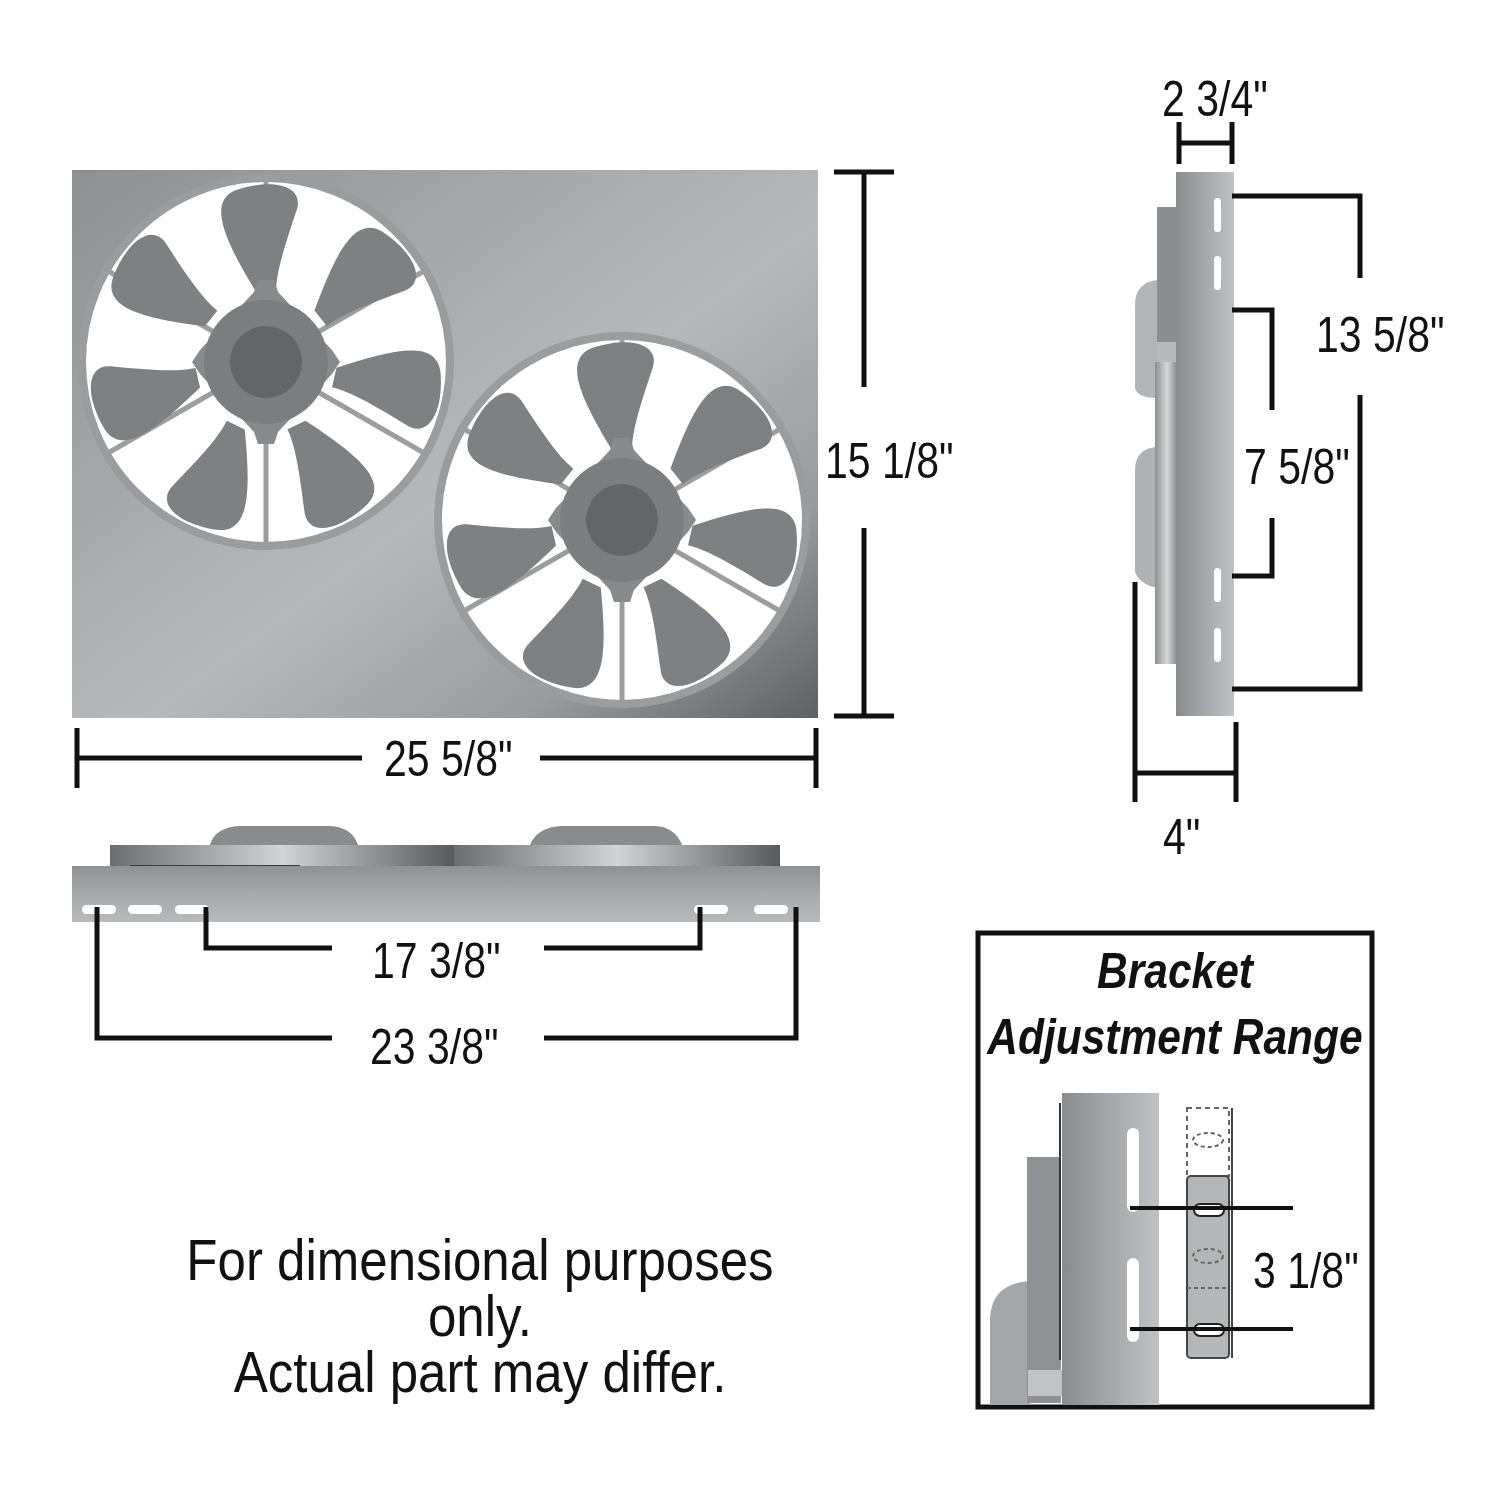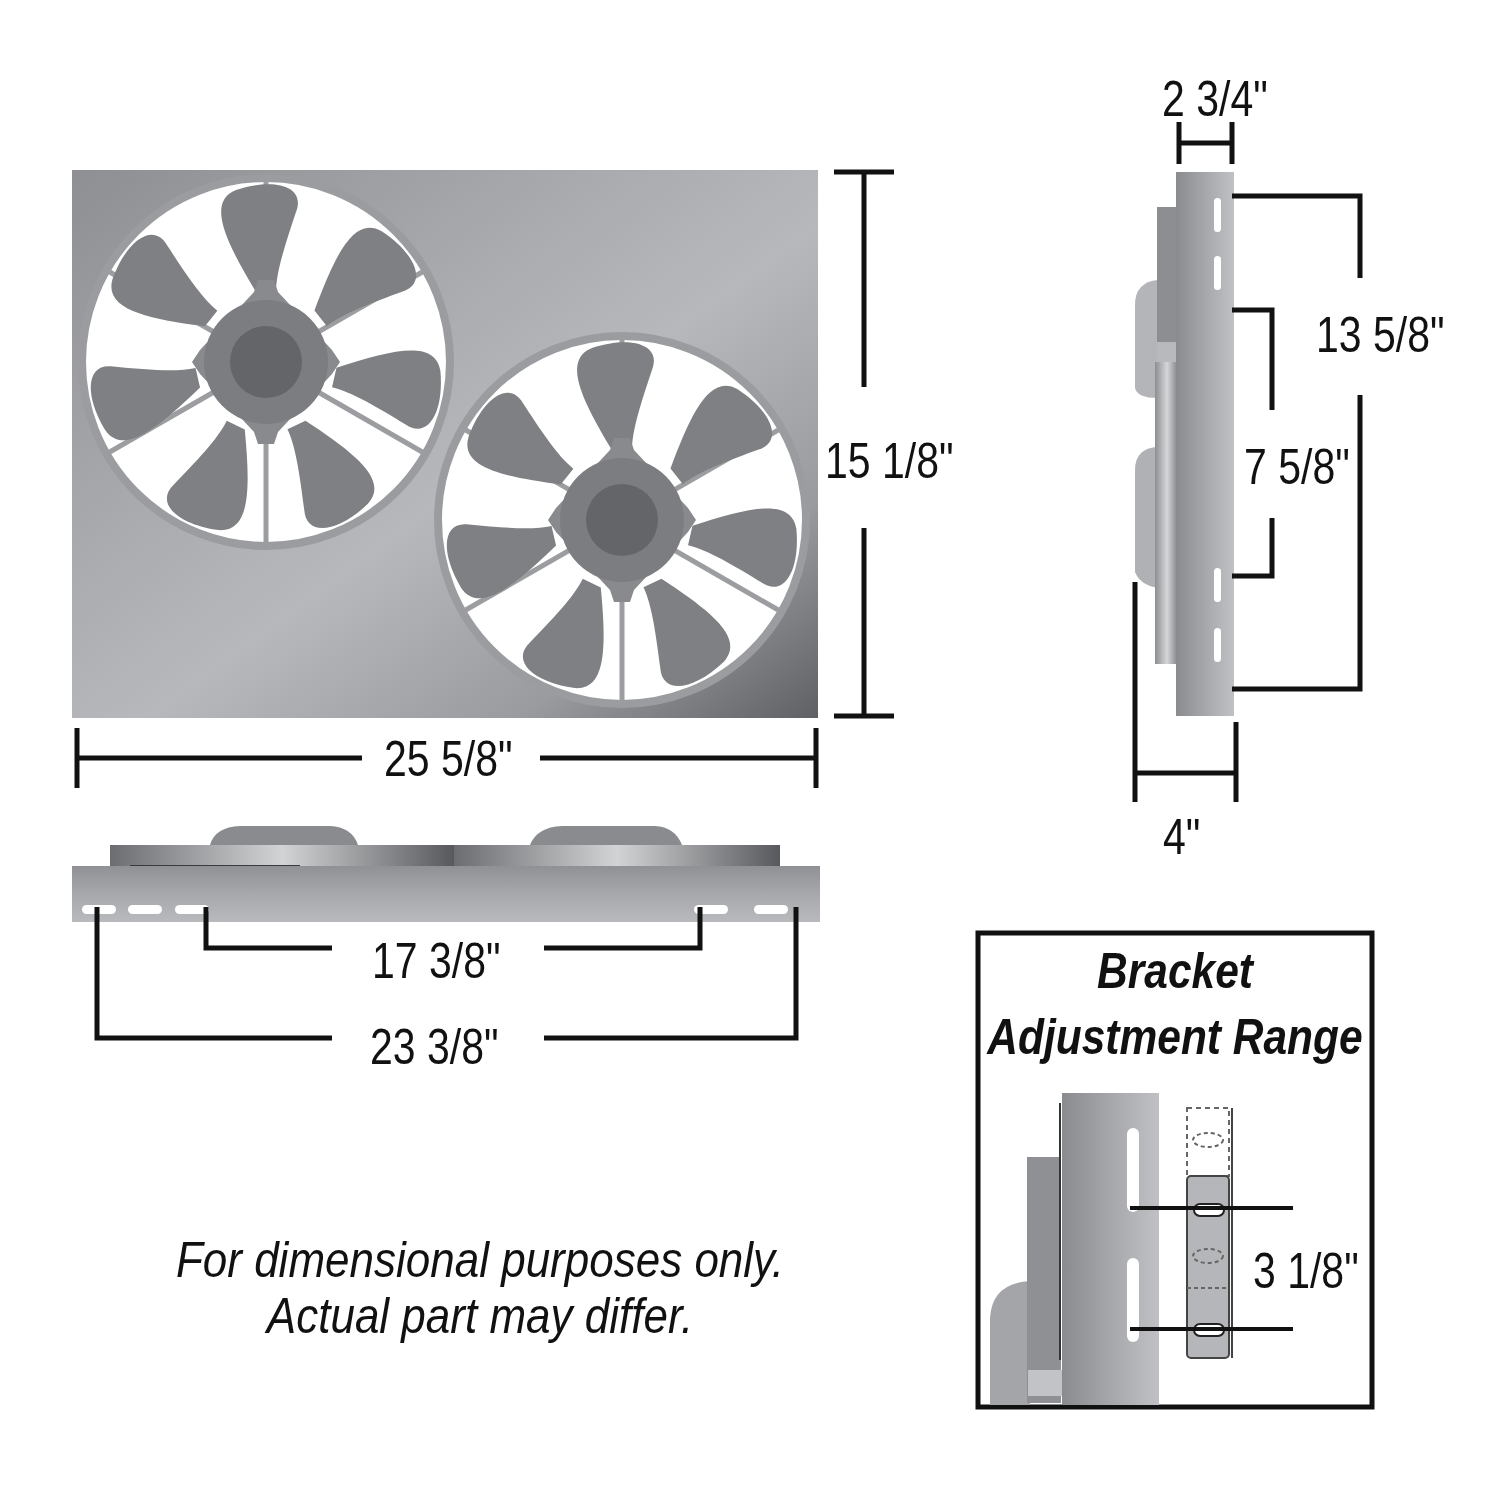--- a/index.html
+++ b/index.html
@@ -1,19 +1,19 @@
 <!DOCTYPE html>
 <html><head>
 <meta charset="utf-8">
 <style>
   html, body { margin:0; padding:0; background:#ffffff; }
   body { width:1500px; height:1500px; position:relative; overflow:hidden; font-family:"Liberation Sans", sans-serif; }
   svg { position:absolute; left:0; top:0; }
   .dim { font-family:"Liberation Sans", sans-serif; font-size:50px; fill:#111; }
-  .note { position:absolute; left:120px; width:720px; text-align:center; font-size:50px; line-height:56px; color:#111;font-style:italic; }
+  .note { position:absolute; left:120px; width:720px; text-align:center; font-size:58px; line-height:56px; color:#111; }
   .bracket-title { font-family:"Liberation Sans", sans-serif; font-weight:bold; font-style:italic; font-size:50px; fill:#111; }
 </style>
 </head>
 <body>
 
 <svg width="1500" height="1500" viewBox="0 0 1500 1500">
   <defs>
     <linearGradient id="shroudGrad" x1="0" y1="0" x2="1" y2="1">
       <stop offset="0" stop-color="#8e8f92"></stop>
       <stop offset="0.35" stop-color="#a9aaad"></stop>

